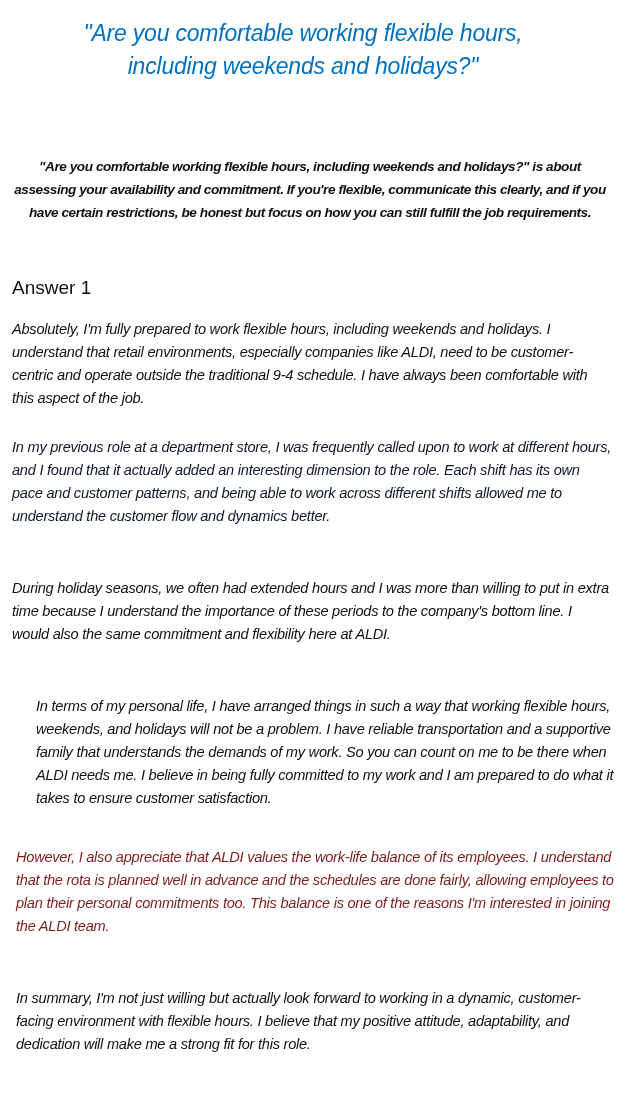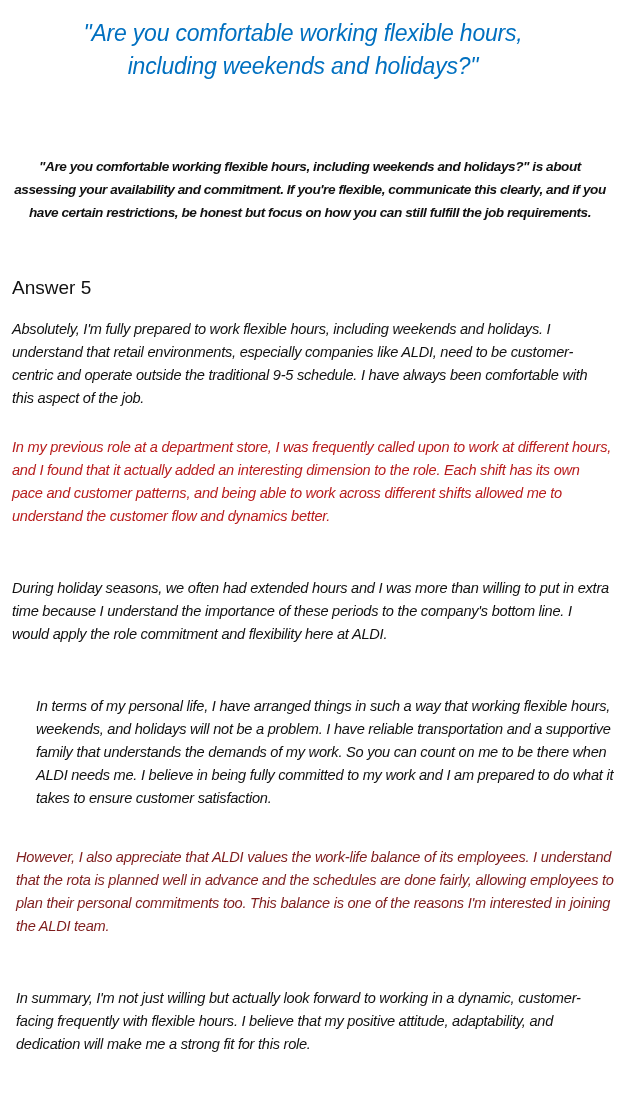--- a/index.html
+++ b/index.html
@@ -32,20 +32,20 @@
   .p5 { left: 16px; top: 846px; }
   .p6 { left: 16px; top: 987px; }
 </style>
 </head>
 <body style="background: rgb(255, 255, 255);">
 
 <div class="title" style="color: rgb(0, 112, 192);">"Are you comfortable working flexible hours, including weekends and holidays?"</div>
 
 <div class="intro" style="color: rgb(17, 17, 17);">"Are you comfortable working flexible hours, including weekends and holidays?" is about assessing your availability and commitment. If you're flexible, communicate this clearly, and if you have certain restrictions, be honest but focus on how you can still fulfill the job requirements.</div>
 
-<div class="heading" style="color: rgb(17, 17, 17);">Answer 5</div>
+<div class="heading" style="color: rgb(17, 17, 17);">Answer 1</div>
 
-<div class="para p1" style="color: rgb(17, 17, 17);">Absolutely, I'm fully prepared to work flexible hours, including weekends and holidays. I understand that retail environments, especially companies like ALDI, need to be customer-centric and operate outside the traditional 9-5 schedule. I have always been comfortable with this aspect of the job.</div>
-<div class="para p2" style="color: #b91c1c;">In my previous role at a department store, I was frequently called upon to work at different hours, and I found that it actually added an interesting dimension to the role. Each shift has its own pace and customer patterns, and being able to work across different shifts allowed me to understand the customer flow and dynamics better.</div>
-<div class="para p3" style="color: rgb(17, 17, 17);">During holiday seasons, we often had extended hours and I was more than willing to put in extra time because I understand the importance of these periods to the company's bottom line. I would apply the role commitment and flexibility here at ALDI.</div>
+<div class="para p1" style="color: rgb(17, 17, 17);">Absolutely, I'm fully prepared to work flexible hours, including weekends and holidays. I understand that retail environments, especially companies like ALDI, need to be customer-centric and operate outside the traditional 9-4 schedule. I have always been comfortable with this aspect of the job.</div>
+<div class="para p2" style="color: #0f172a;">In my previous role at a department store, I was frequently called upon to work at different hours, and I found that it actually added an interesting dimension to the role. Each shift has its own pace and customer patterns, and being able to work across different shifts allowed me to understand the customer flow and dynamics better.</div>
+<div class="para p3" style="color: rgb(17, 17, 17);">During holiday seasons, we often had extended hours and I was more than willing to put in extra time because I understand the importance of these periods to the company's bottom line. I would also the same commitment and flexibility here at ALDI.</div>
 <div class="para p4" style="color: rgb(17, 17, 17);">In terms of my personal life, I have arranged things in such a way that working flexible hours, weekends, and holidays will not be a problem. I have reliable transportation and a supportive family that understands the demands of my work. So you can count on me to be there when ALDI needs me. I believe in being fully committed to my work and I am prepared to do what it takes to ensure customer satisfaction.</div>
 <div class="para p5" style="color: #7f1d1d;">However, I also appreciate that ALDI values the work-life balance of its employees. I understand that the rota is planned well in advance and the schedules are done fairly, allowing employees to plan their personal commitments too. This balance is one of the reasons I'm interested in joining the ALDI team.</div>
-<div class="para p6" style="color: rgb(17, 17, 17);">In summary, I'm not just willing but actually look forward to working in a dynamic, customer-facing frequently with flexible hours. I believe that my positive attitude, adaptability, and dedication will make me a strong fit for this role.</div>
+<div class="para p6" style="color: rgb(17, 17, 17);">In summary, I'm not just willing but actually look forward to working in a dynamic, customer-facing environment with flexible hours. I believe that my positive attitude, adaptability, and dedication will make me a strong fit for this role.</div>
 
 </body></html>

